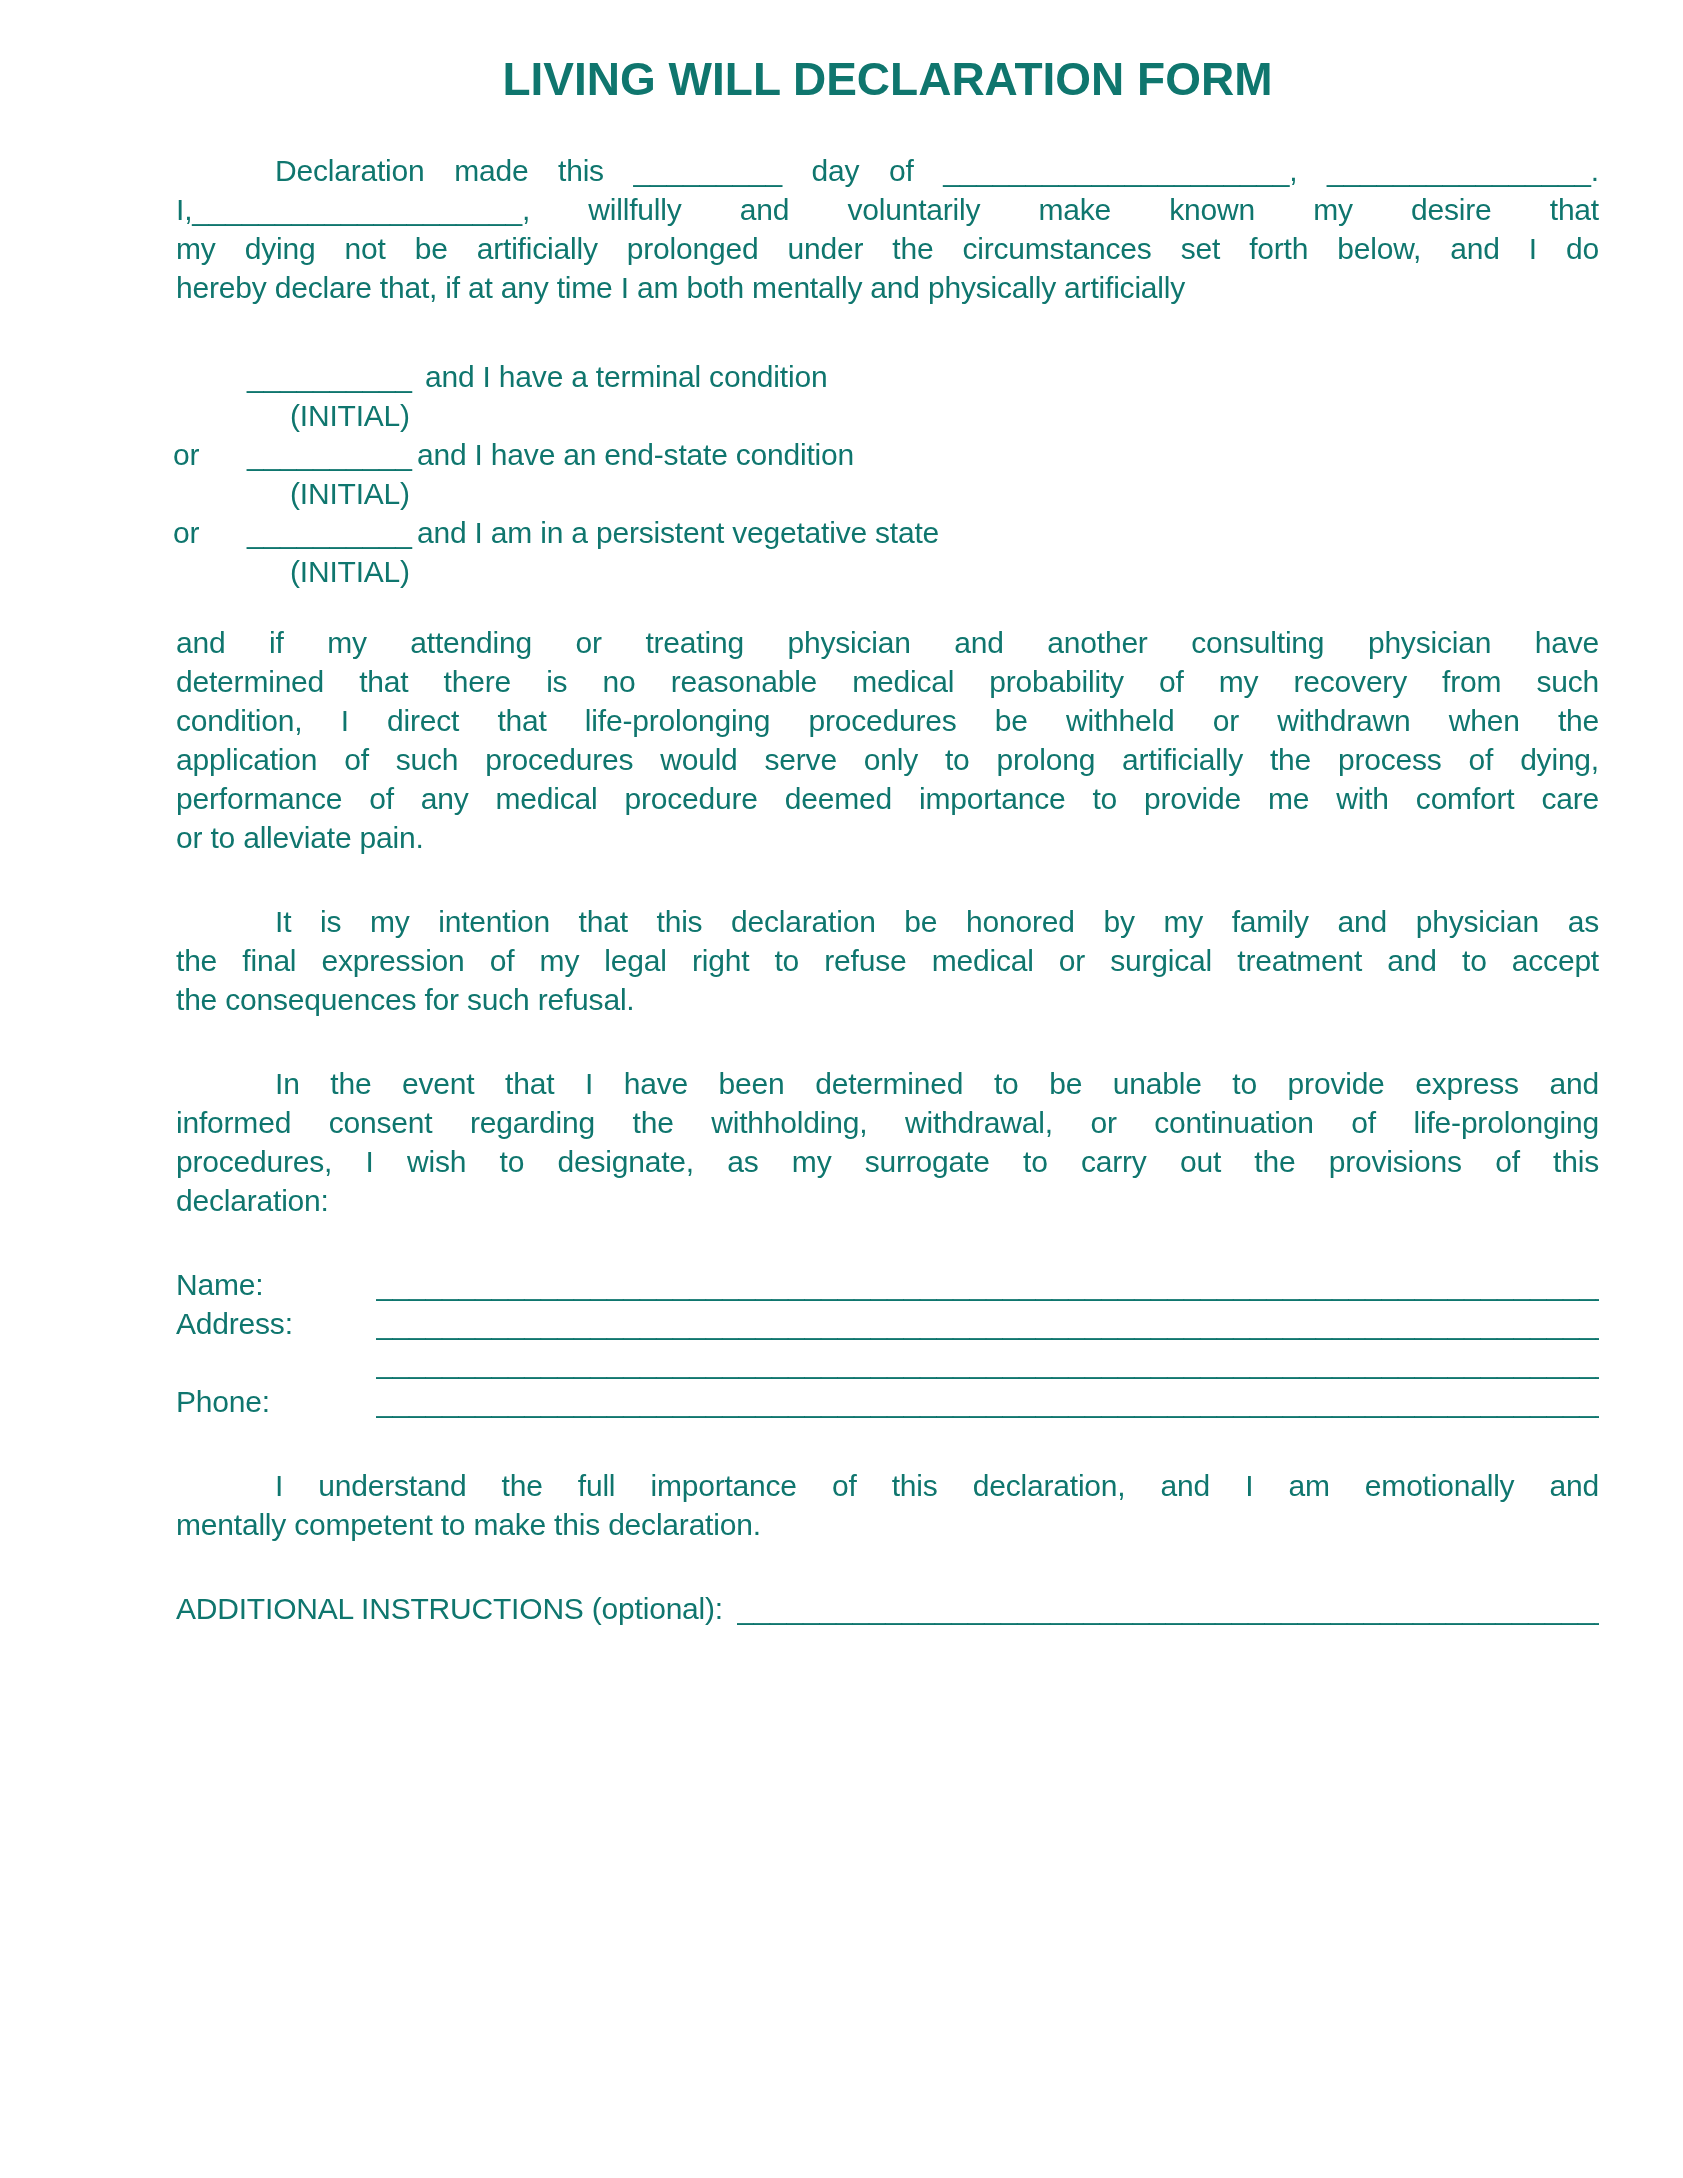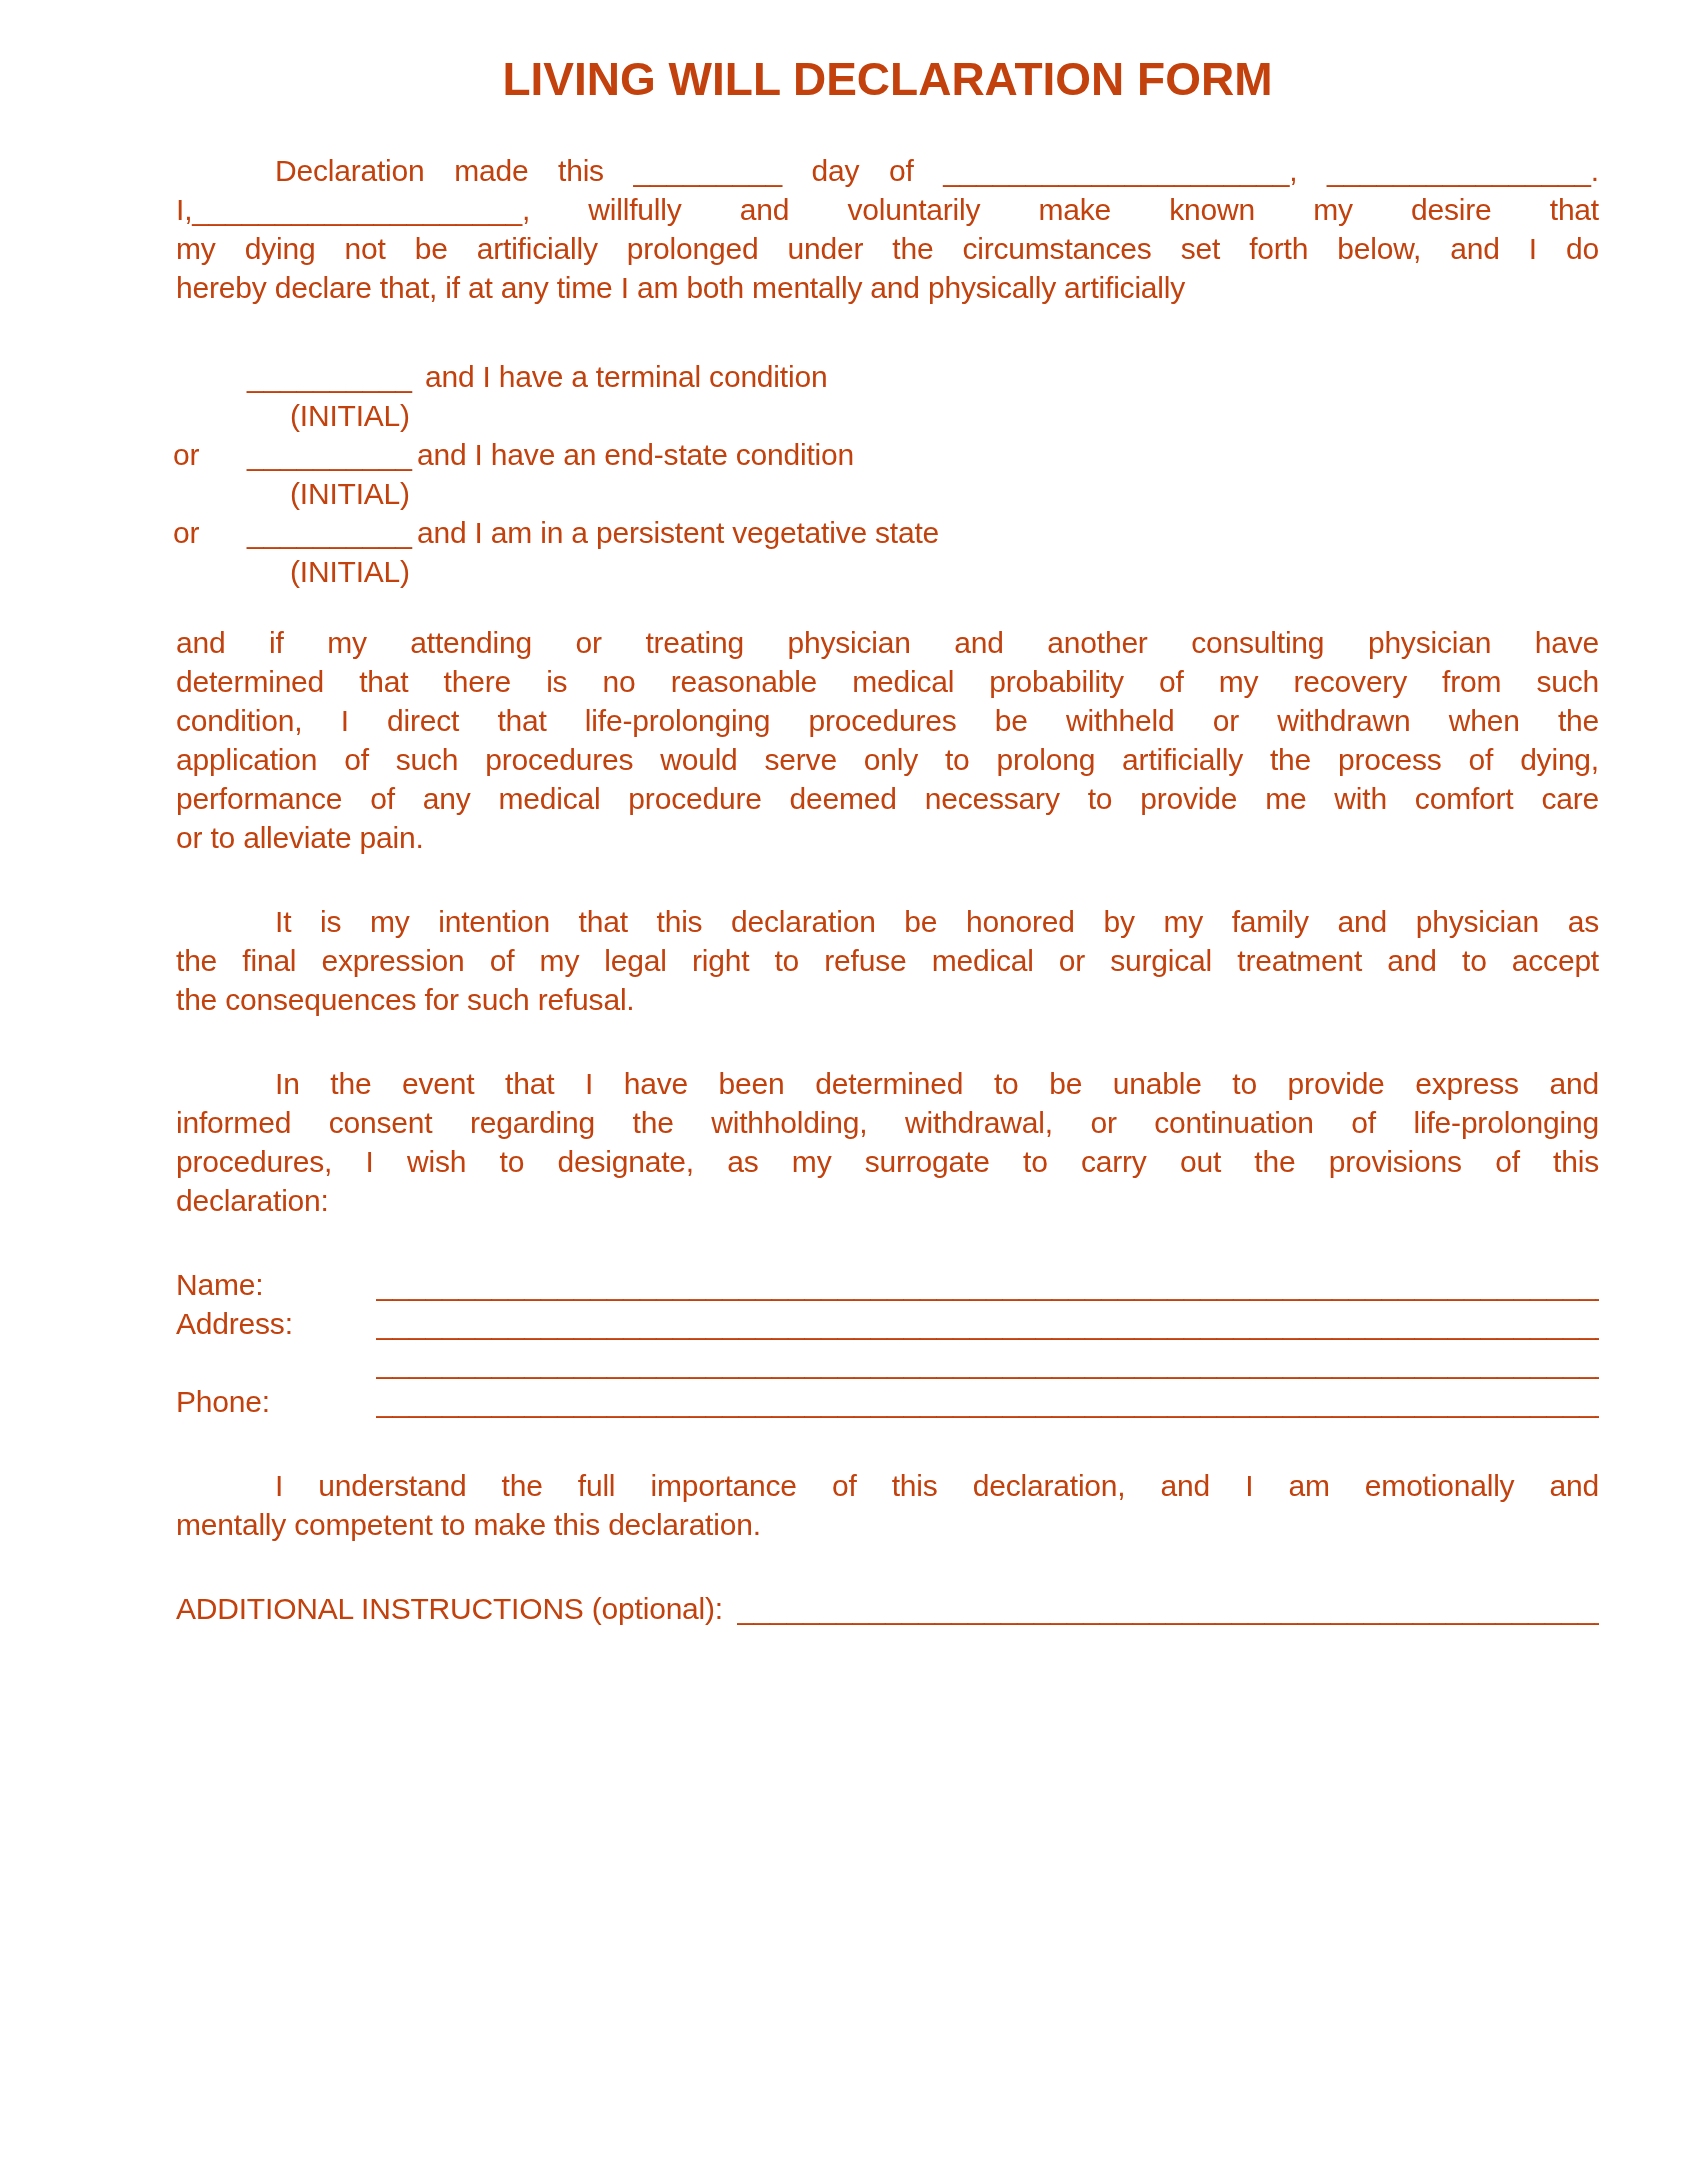--- a/index.html
+++ b/index.html
@@ -3,21 +3,21 @@
 <meta charset="utf-8">
 <style>
   html,body { margin:0; padding:0; background:#fff; }
   .page {
     position: relative;
     width: 1683px;
     height: 1625px;
     box-sizing: border-box;
     padding: 51px 84px 0 176px;
     background: #ffffff;
-    color: #c2410c;
+    color: #0f766e;
     font-family: "Liberation Sans", sans-serif;
     font-size: 30px;
     line-height: 39px;
     letter-spacing: -0.2px;
     overflow: hidden;
   }
   .title {
     font-size: 46px;
     line-height: 57px;
     font-weight: bold;
@@ -98,21 +98,21 @@
       <span class="init-text">and I am in a persistent vegetative state</span>
     </div>
     <div class="initial-caption">(INITIAL)</div>
   </div>
 
   <div class="para-directive">
     <div class="jl">and if my attending or treating physician and another consulting physician have</div>
     <div class="jl">determined that there is no reasonable medical probability of my recovery from such</div>
     <div class="jl">condition, I direct that life-prolonging procedures be withheld or withdrawn when the</div>
     <div class="jl">application of such procedures would serve only to prolong artificially the process of dying,</div>
-    <div class="jl">performance of any medical procedure deemed necessary to provide me with comfort care</div>
+    <div class="jl">performance of any medical procedure deemed importance to provide me with comfort care</div>
     <div class="jl-last">or to alleviate pain.</div>
   </div>
 
   <div class="para-intention">
     <div class="jl ind">It is my intention that this declaration be honored by my family and physician as</div>
     <div class="jl">the final expression of my legal right to refuse medical or surgical treatment and to accept</div>
     <div class="jl-last">the consequences for such refusal.</div>
   </div>
 
   <div class="para-surrogate">

